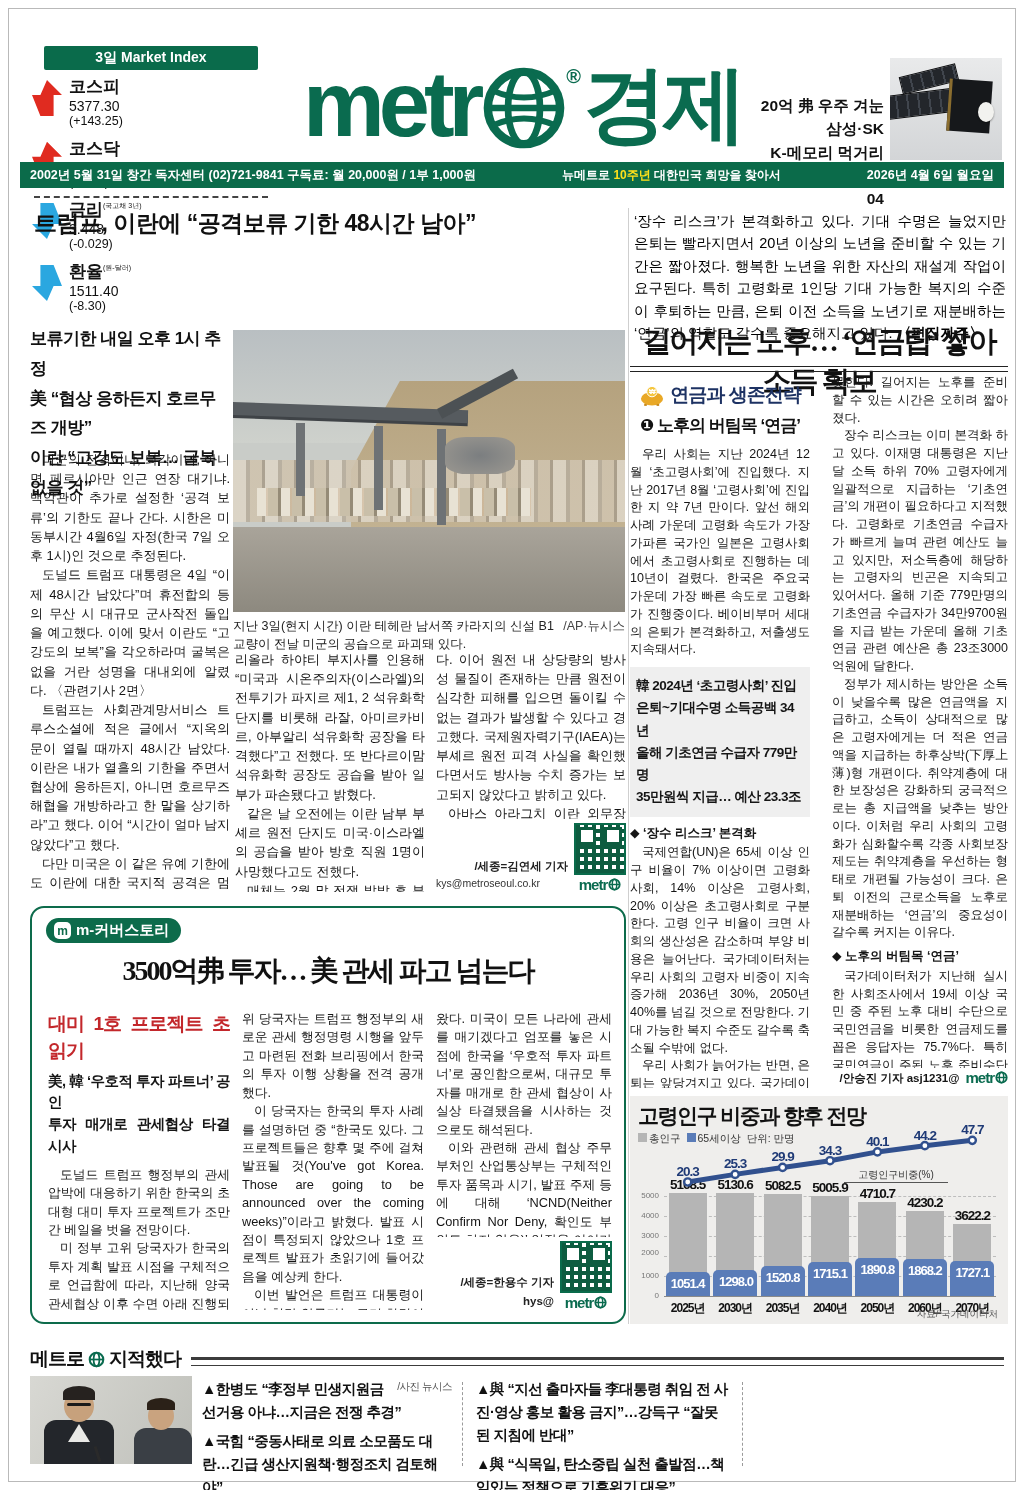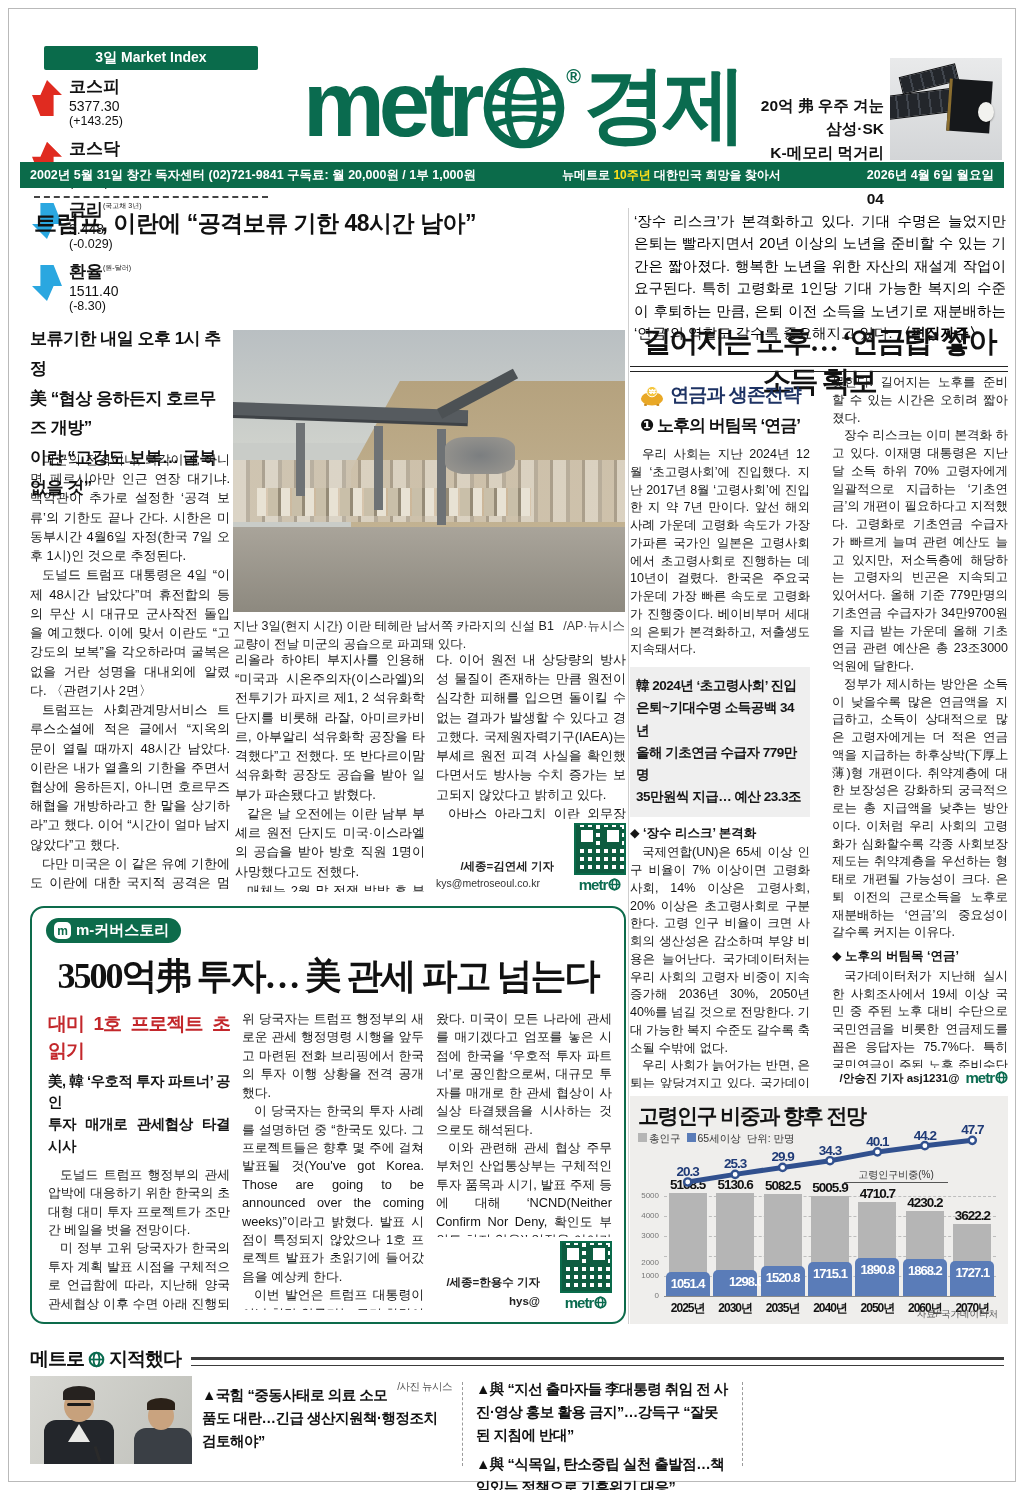--- a/index.html
+++ b/index.html
@@ -71,21 +71,21 @@
            background:repeating-linear-gradient(90deg,#e8e2d4 0 9px,#c2782f22 9px 11px,#c9bfa9 11px 21px,#958b77 21px 24px);}
   .ph-ground{position:absolute;left:0;bottom:0;width:100%;height:30%;background:linear-gradient(180deg,#a9a49a,#8d897f);}
   .ph-deck{position:absolute;left:-2%;top:27%;width:62%;height:13px;background:#565b5f;transform:rotate(2deg);box-shadow:0 3px 0 #3f4347;}
   .ph-fall{position:absolute;left:52%;top:28%;width:22%;height:11px;background:#4c5154;transform:rotate(-28deg);transform-origin:left top;}
   .ph-pier{position:absolute;width:9px;background:#6e7275;}
   .ph-rub{position:absolute;left:54%;top:38%;width:18%;height:13%;background:radial-gradient(#7b7e80,#9b9891);border-radius:30%;}
   #caption1{left:233px;top:617px;width:392px;font-size:12.5px;line-height:1.45;color:#222;}
   #caption1 .credit{float:right;color:#444;}
 
   
-  .byrow{display:flex;align-items:flex-end;gap:20px;margin-top:4px;}
+  .byrow{display:flex;align-items:flex-end;gap:6px;margin-top:4px;}
   .byrow .bl{flex:1;font-size:11.5px;line-height:1.6;color:#222;}
   .bl .r{display:block;text-align:right;font-weight:600;}
   .bl .e{display:block;text-align:left;font-size:10.5px;color:#333;}
   .qrstack{display:flex;flex-direction:column;align-items:center;gap:2px;}
   .qr{width:52px;height:52px;border:2px solid #0a6b4b;box-sizing:border-box;position:relative;
       background:repeating-linear-gradient(90deg,#0d5c40 0 4px,transparent 4px 8px),
                  repeating-linear-gradient(0deg,#0d5c40 0 4px,#fff 4px 8px);}
   .qr::before,.qr::after{content:"";position:absolute;width:12px;height:12px;border:3px solid #0d5c40;background:#fff;}
   .qr::before{left:2px;top:2px;}
   .qr::after{right:2px;top:2px;}
@@ -134,21 +134,21 @@
   #chart-src{position:absolute;right:10px;bottom:3px;font-size:9.5px;color:#555;}
   #oldman{position:absolute;left:36px;top:128px;width:26px;height:34px;}
 
   
   #cover{left:30px;top:906px;width:596px;height:418px;border:2px solid #0d6b4b;border-radius:14px;box-sizing:border-box;}
   #cover-badge{position:absolute;left:14px;top:10px;background:#0d6b4b;color:#fff;border-radius:14px;
                padding:3px 12px 3px 8px;font-size:15px;font-weight:bold;display:flex;align-items:center;gap:5px;}
   .mcirc{display:inline-flex;width:17px;height:17px;background:#fff;color:#0d6b4b;border-radius:5px;
          align-items:center;justify-content:center;font-size:12px;font-weight:bold;}
   #cover-headline{position:absolute;left:0;top:44px;width:100%;text-align:center;
-                  font-family:"Liberation Serif","DejaVu Serif",serif;font-size:36px;font-weight:bold;letter-spacing:-2px;}
+                  font-family:"Liberation Serif","DejaVu Serif",serif;font-size:28px;font-weight:bold;letter-spacing:-2px;}
   .cv-col{position:absolute;top:102px;height:300px;font-size:12.8px;line-height:1.44;}
   #cv1{left:16px;width:182px;display:flex;flex-direction:column;}
   #cv2{left:210px;width:182px;}
   #cv3{left:404px;width:176px;display:flex;flex-direction:column;}
   #cv1 .ptext,#cv3 .ptext{flex:1;overflow:hidden;}
   #cv-red{color:#c3272b;font-size:19px;font-weight:bold;letter-spacing:-1px;margin-bottom:6px;}
   .cv-bold div{font-weight:bold;font-size:14.5px;line-height:1.5;letter-spacing:-0.5px;}
   .cv-bold{margin-bottom:8px;}
 
   
@@ -364,37 +364,37 @@
       <svg id="oldman" viewBox="0 0 26 34">
         <circle cx="11" cy="5" r="4" fill="#3a4a6b"></circle>
         <path d="M11 9 L9 20 L7 32 M9 20 L14 24 L15 32 M11 9 Q16 12 17 18" stroke="#3a4a6b" stroke-width="3" fill="none" stroke-linecap="round"></path>
         <line x1="20" y1="16" x2="21" y2="32" stroke="#3a4a6b" stroke-width="2.4"></line>
       </svg>
     <div class="grid solid" style="top: 174px; left: 26px; width: 332px;"></div>
         <div class="ytick" style="top: 169px; left: 0px; width: 21px;">0</div>
         <div class="grid" style="top: 154px; left: 26px; width: 332px;"></div>
         <div class="ytick" style="top: 149px; left: 0px; width: 21px;">1000</div>
         <div class="grid" style="top: 134px; left: 26px; width: 332px;"></div>
-        <div class="ytick" style="top: 136px; left: 0px; width: 21px;">2000</div>
+        <div class="ytick" style="top: 126px; left: 0px; width: 21px;">2000</div>
         <div class="grid" style="top: 114px; left: 26px; width: 332px;"></div>
         <div class="ytick" style="top: 109px; left: 0px; width: 21px;">3000</div>
         <div class="grid" style="top: 94px; left: 26px; width: 332px;"></div>
         <div class="ytick" style="top: 89px; left: 0px; width: 21px;">4000</div>
         <div class="grid" style="top: 74px; left: 26px; width: 332px;"></div>
         <div class="ytick" style="top: 69px; left: 0px; width: 21px;">5000</div>
         <div class="bar gray" style="left: 30.7143px; width: 38px; height: 103.37px; top: 70.63px;"></div>
         <div class="bar blue" style="left: 27.7143px; width: 44px; height: 24px; top: 150px;"></div>
         <div class="glabel" style="left: 19.7143px; top: 54.63px; width: 60px;">5168.5</div>
         <div class="blabel" style="left: 19.7143px; top: 154px; width: 60px;">1051.4</div>
         <div class="xlabel" style="left: 19.7143px; top: 178px; width: 60px;">2025년</div>
         <div class="plabel" style="left: 19.7143px; top: 42px; width: 60px;">20.3</div>
         <div class="bar gray" style="left: 78.1429px; width: 38px; height: 102.612px; top: 71.388px;"></div>
         <div class="bar blue" style="left: 75.1429px; width: 44px; height: 25.96px; top: 148.04px;"></div>
         <div class="glabel" style="left: 67.1429px; top: 55.388px; width: 60px;">5130.6</div>
-        <div class="blabel" style="left: 78px; top: 152.04px; width: 60px;">1298.0</div>
+        <div class="blabel" style="left: 68px; top: 152.04px; width: 60px;">1298.0</div>
         <div class="xlabel" style="left: 67.1429px; top: 178px; width: 60px;">2030년</div>
         <div class="plabel" style="left: 67.1429px; top: 34.4px; width: 60px;">25.3</div>
         <div class="bar gray" style="left: 125.571px; width: 38px; height: 101.65px; top: 72.35px;"></div>
         <div class="bar blue" style="left: 122.571px; width: 44px; height: 30.416px; top: 143.584px;"></div>
         <div class="glabel" style="left: 114.571px; top: 56.35px; width: 60px;">5082.5</div>
         <div class="blabel" style="left: 114.571px; top: 147.584px; width: 60px;">1520.8</div>
         <div class="xlabel" style="left: 114.571px; top: 178px; width: 60px;">2035년</div>
         <div class="plabel" style="left: 114.571px; top: 27.408px; width: 60px;">29.9</div>
         <div class="bar gray" style="left: 173px; width: 38px; height: 100.118px; top: 73.882px;"></div>
         <div class="bar blue" style="left: 170px; width: 44px; height: 34.302px; top: 139.698px;"></div>
@@ -496,21 +496,21 @@
     <div class="tp-shirt" style="left:38px;top:48px;width:22px;height:18px;"></div>
     <div class="tp-head" style="left:34px;top:14px;width:30px;height:32px;"></div>
     <div class="tp-hair" style="left:33px;top:10px;width:32px;height:14px;"></div>
     <div class="tp-glass" style="left:37px;top:27px;width:24px;"></div>
     <div class="tp-body" style="left:104px;top:52px;width:58px;height:36px;background:#3a3f45;"></div>
     <div class="tp-head" style="left:118px;top:26px;width:26px;height:28px;background:#c9a37f;"></div>
     <div class="tp-hair" style="left:117px;top:22px;width:28px;height:12px;background:#2b2118;"></div>
     <div class="tp-mic" style="left:66px;top:70px;"></div>
   </div>
   <div class="t-col" style="left:202px;width:250px;">
-      <div class="titem"><span class="credit">/사진 뉴시스</span></div>
+      <div class="titem"><span class="credit">/사진 뉴시스</span><span>▲한병도 “李정부 민생지원금 선거용 아냐…지금은 전쟁 추경”</span></div>
       <div class="titem"><span class="credit"></span><span>▲국힘 “중동사태로 의료 소모품도 대란…긴급 생산지원책·행정조치 검토해야”</span></div>
     </div>
   <div class="t-div" style="left:462px;"></div>
   <div class="t-col" style="left:476px;width:252px;">
       <div class="titem"><span class="credit"></span><span>▲與 “지선 출마자들 李대통령 취임 전 사진·영상 홍보 활용 금지”…강득구 “잘못된 지침에 반대”</span></div>
       <div class="titem"><span class="credit"></span><span>▲與 “식목일, 탄소중립 실천 출발점…책임있는 정책으로 기후위기 대응”</span></div>
     </div>
   <div class="t-div" style="left:742px;"></div>
 </div>
 

